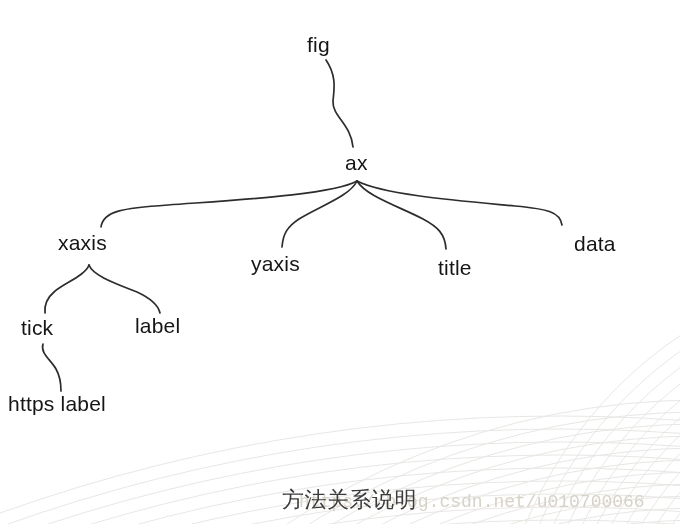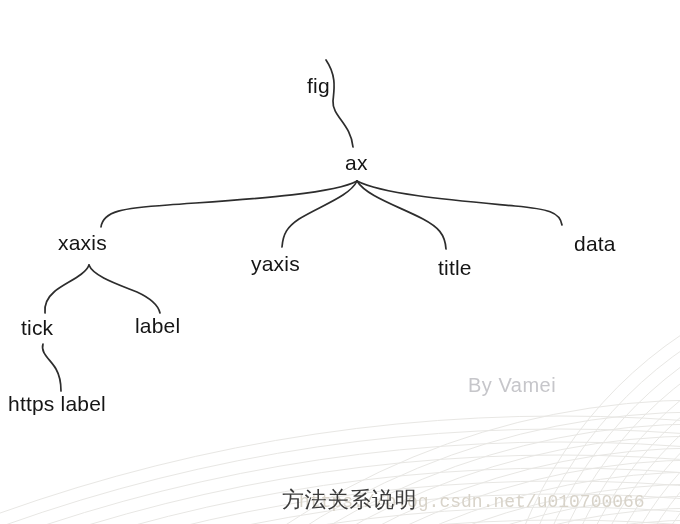--- a/index.html
+++ b/index.html
@@ -100,27 +100,26 @@
     <path class="tree-path" d="M326,60 C337,76 334,90 333,101 C332,116 351,124 353,147"></path>
     <path class="tree-path" d="M357,181 C332,195 235,200 168,205 C123,208 103,211 101,227"></path>
     <path class="tree-path" d="M357,181 C350,196 320,206 299,219 C287,227 283,234 282,247"></path>
     <path class="tree-path" d="M357,181 C366,196 398,206 423,219 C438,227 445,234 446,249"></path>
     <path class="tree-path" d="M357,181 C384,195 462,201 515,206 C548,209 560,212 562,225"></path>
     <path class="tree-path" d="M89,265 C85,276 64,283 54,292 C47,298 44,304 45,313"></path>
     <path class="tree-path" d="M89,265 C93,276 117,284 137,292 C150,298 158,304 160,313"></path>
     <path class="tree-path" d="M43,344 C40,353 51,360 56,369 C60,376 61,382 61,391"></path>
   </svg>
 
-  <div class="node" style="left:307px; top:33px;margin-top:41px;">fig</div>
+  <div class="node" style="left:307px; top:33px;">fig</div>
   <div class="node" style="left:345px; top:151px;">ax</div>
   <div class="node" style="left:58px;  top:231px;">xaxis</div>
   <div class="node" style="left:251px; top:252px;text-align:right;">yaxis</div>
   <div class="node" style="left:438px; top:256px;">title</div>
   <div class="node" style="left:574px; top:232px;">data</div>
   <div class="node" style="left:21px;  top:316px;">tick</div>
   <div class="node" style="left:135px; top:314px;">label</div>
   <div class="node" style="left:8px;   top:392px;">https label</div>
 
-  <div class="author-wm">By Vamei</div>
   <div class="url-wm">https://blog.csdn.net/u010700066</div>
   <div class="caption">方法关系说明</div>
 
 </div>
 
 </body></html>

